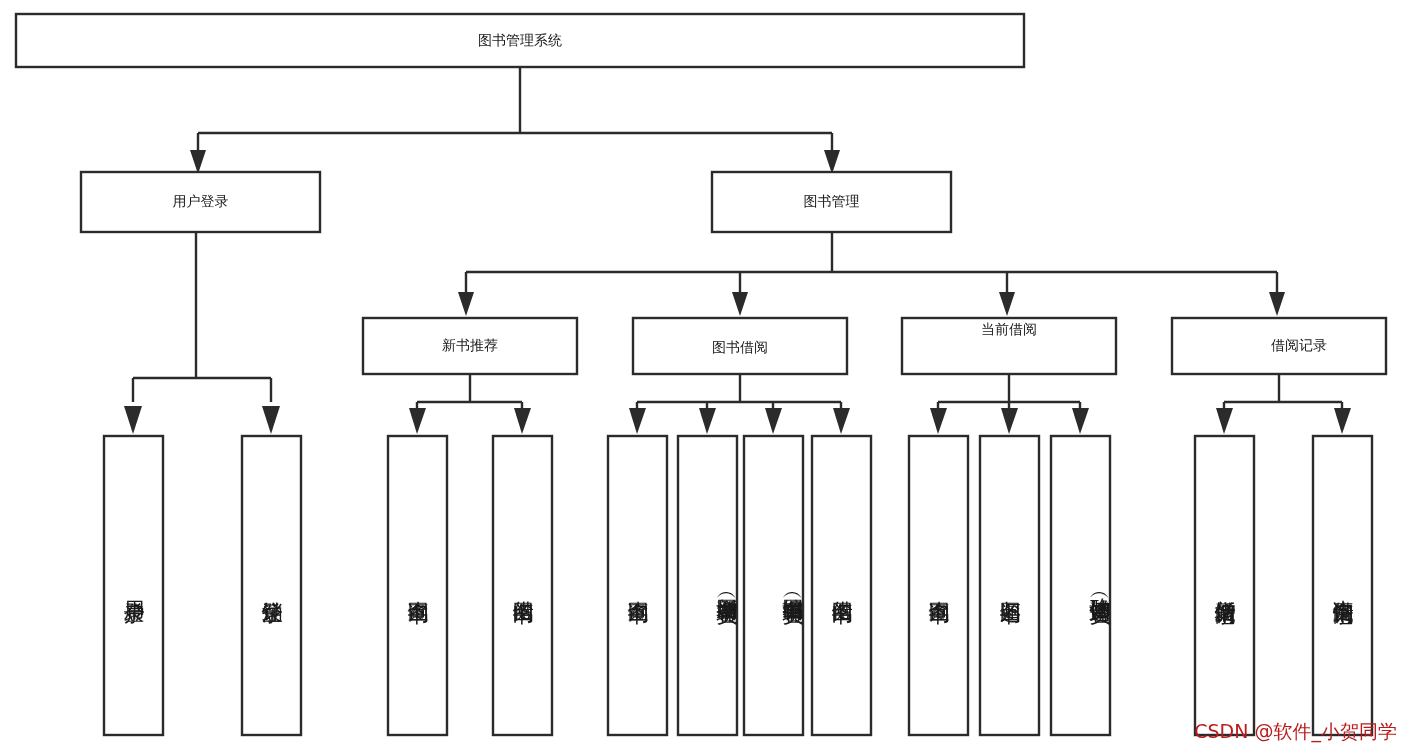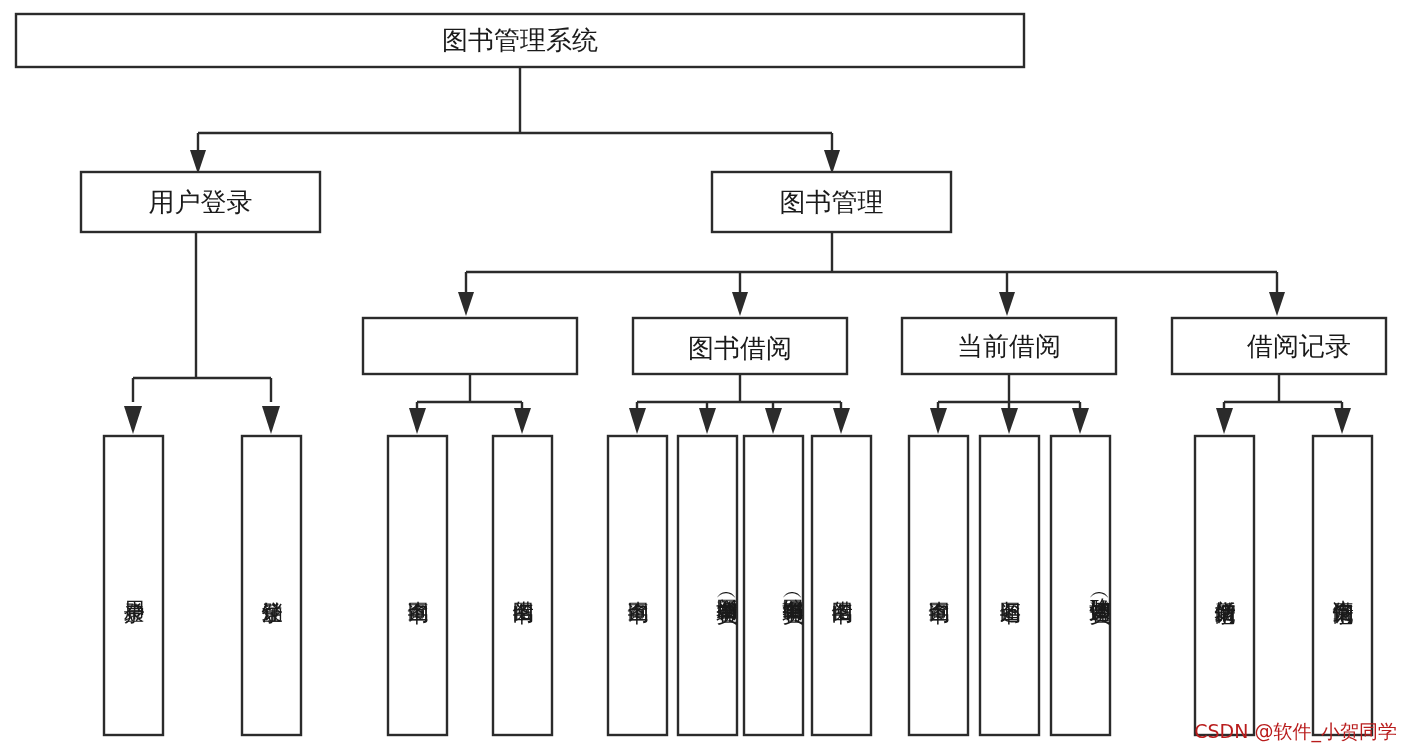--- a/index.html
+++ b/index.html
@@ -54,21 +54,21 @@
     display: flex;
     align-items: center;
     justify-content: center;
     text-align: center;
     pointer-events: none;
     white-space: nowrap;
   }
   .hlabel {
     position: absolute;
     font-family: "DejaVu Sans", "Liberation Sans", sans-serif;
-    font-size: 26px;
+    font-size: 14px;
     color: #1a1a1a;
     display: flex;
     align-items: center;
     justify-content: center;
     text-align: center;
     pointer-events: none;
     white-space: nowrap;
   }
   #watermark {
     position: absolute;
@@ -164,22 +164,23 @@
     <rect class="node-box" x="1195" y="436" width="59" height="299"></rect>
     <rect class="node-box" x="1313" y="436" width="59" height="299"></rect>
 
   </svg>
 
   <div class="hlabel" style="left:16px; top:14px; width:1008px; height:53px;">图书管理系统</div>
 
   <div class="hlabel" style="left:81px; top:172px; width:239px; height:60px;">用户登录</div>
   <div class="hlabel" style="left:712px; top:172px; width:239px; height:60px;">图书管理</div>
 
+  <div class="hlabel" style="left:363px; top:318px; width:214px; height:56px;">新书推荐</div>
   <div class="hlabel" style="left:633px; top:318px; width:214px; height:60px;">图书借阅</div>
-  <div class="hlabel" style="left:902px; top:318px; width:214px; height:56px;">当前借阅</div>
+  <div class="hlabel" style="left:902px; top:302px; width:214px; height:56px;">当前借阅</div>
   <div class="hlabel" style="left:1172px; top:318px; width:214px; height:56px;margin-left:20px;">借阅记录</div>
 
   <div class="vlabel" style="left:104px; top:436px; width:59px; height:299px;">用户登录</div>
   <div class="vlabel" style="left:242px; top:436px; width:59px; height:299px;">注销登录</div>
 
   <div class="vlabel" style="left:388px; top:436px; width:59px; height:299px;">查询图书</div>
   <div class="vlabel" style="left:493px; top:436px; width:59px; height:299px;">借阅图书</div>
 
   <div class="vlabel" style="left:608px; top:436px; width:59px; height:299px;">查询图书</div>
   <div class="vlabel" style="left:678px; top:440px; width:59px; height:291px; align-items:flex-start;">新增图书（管理员）</div>

